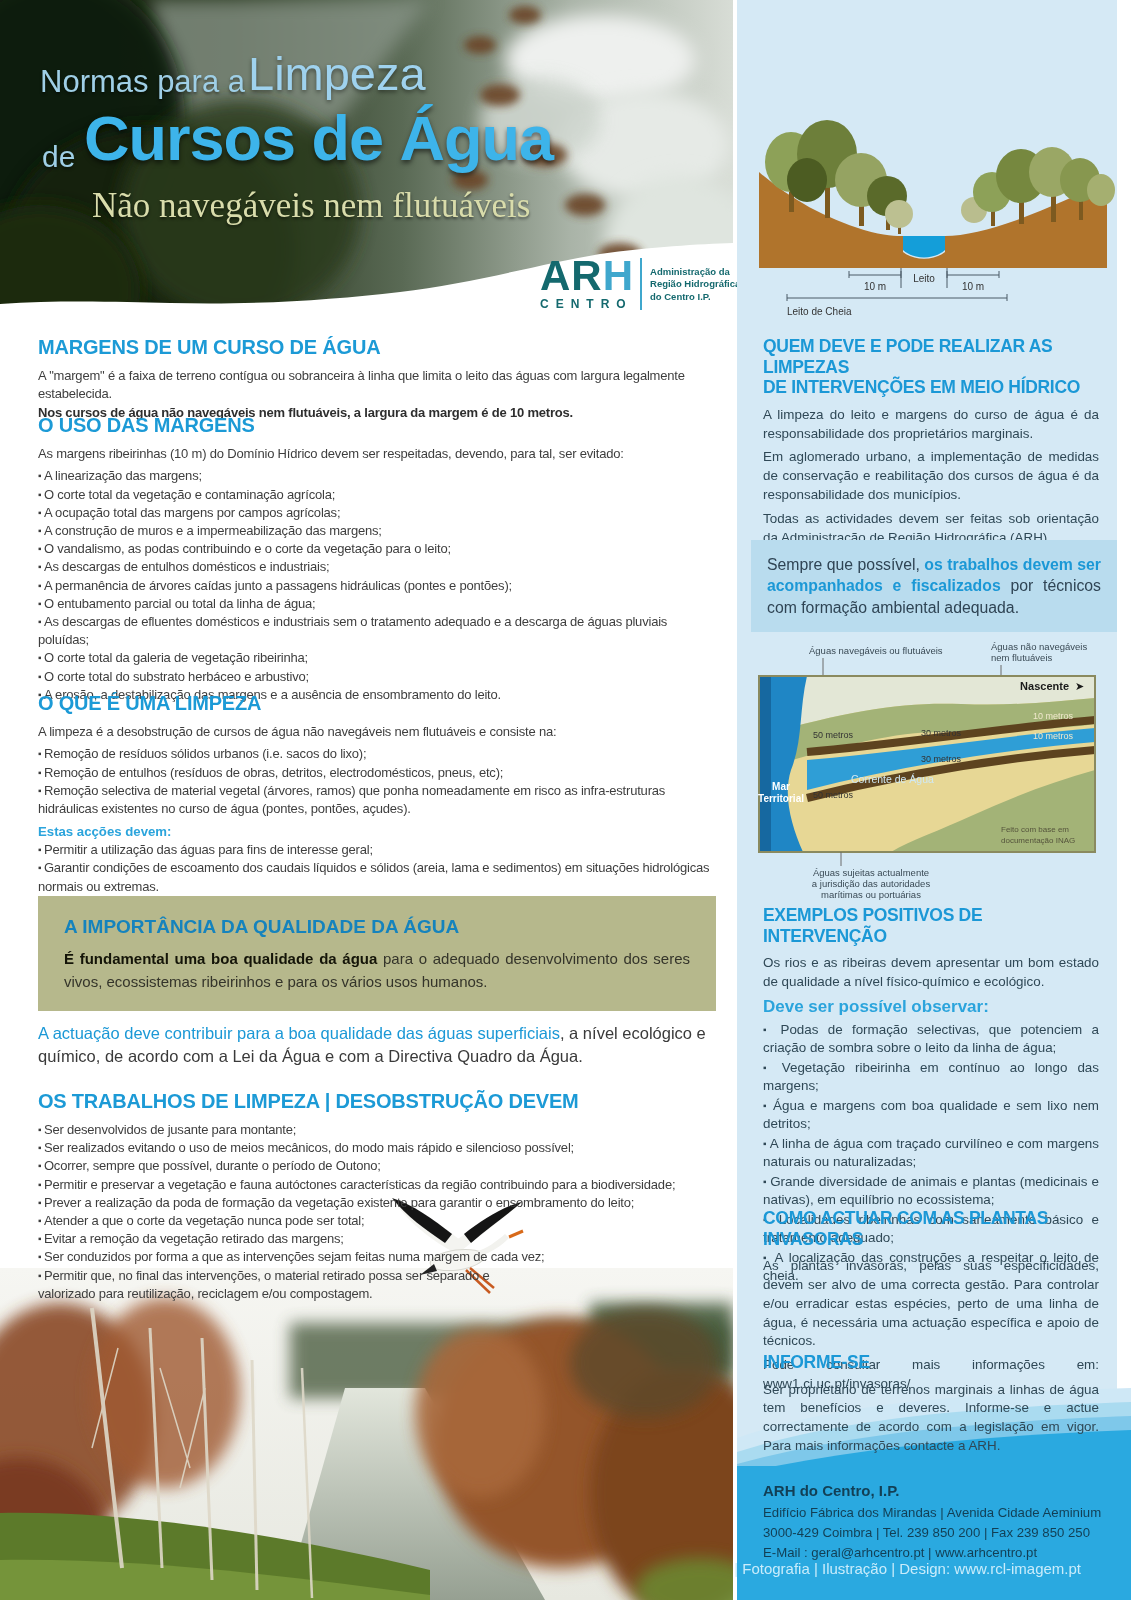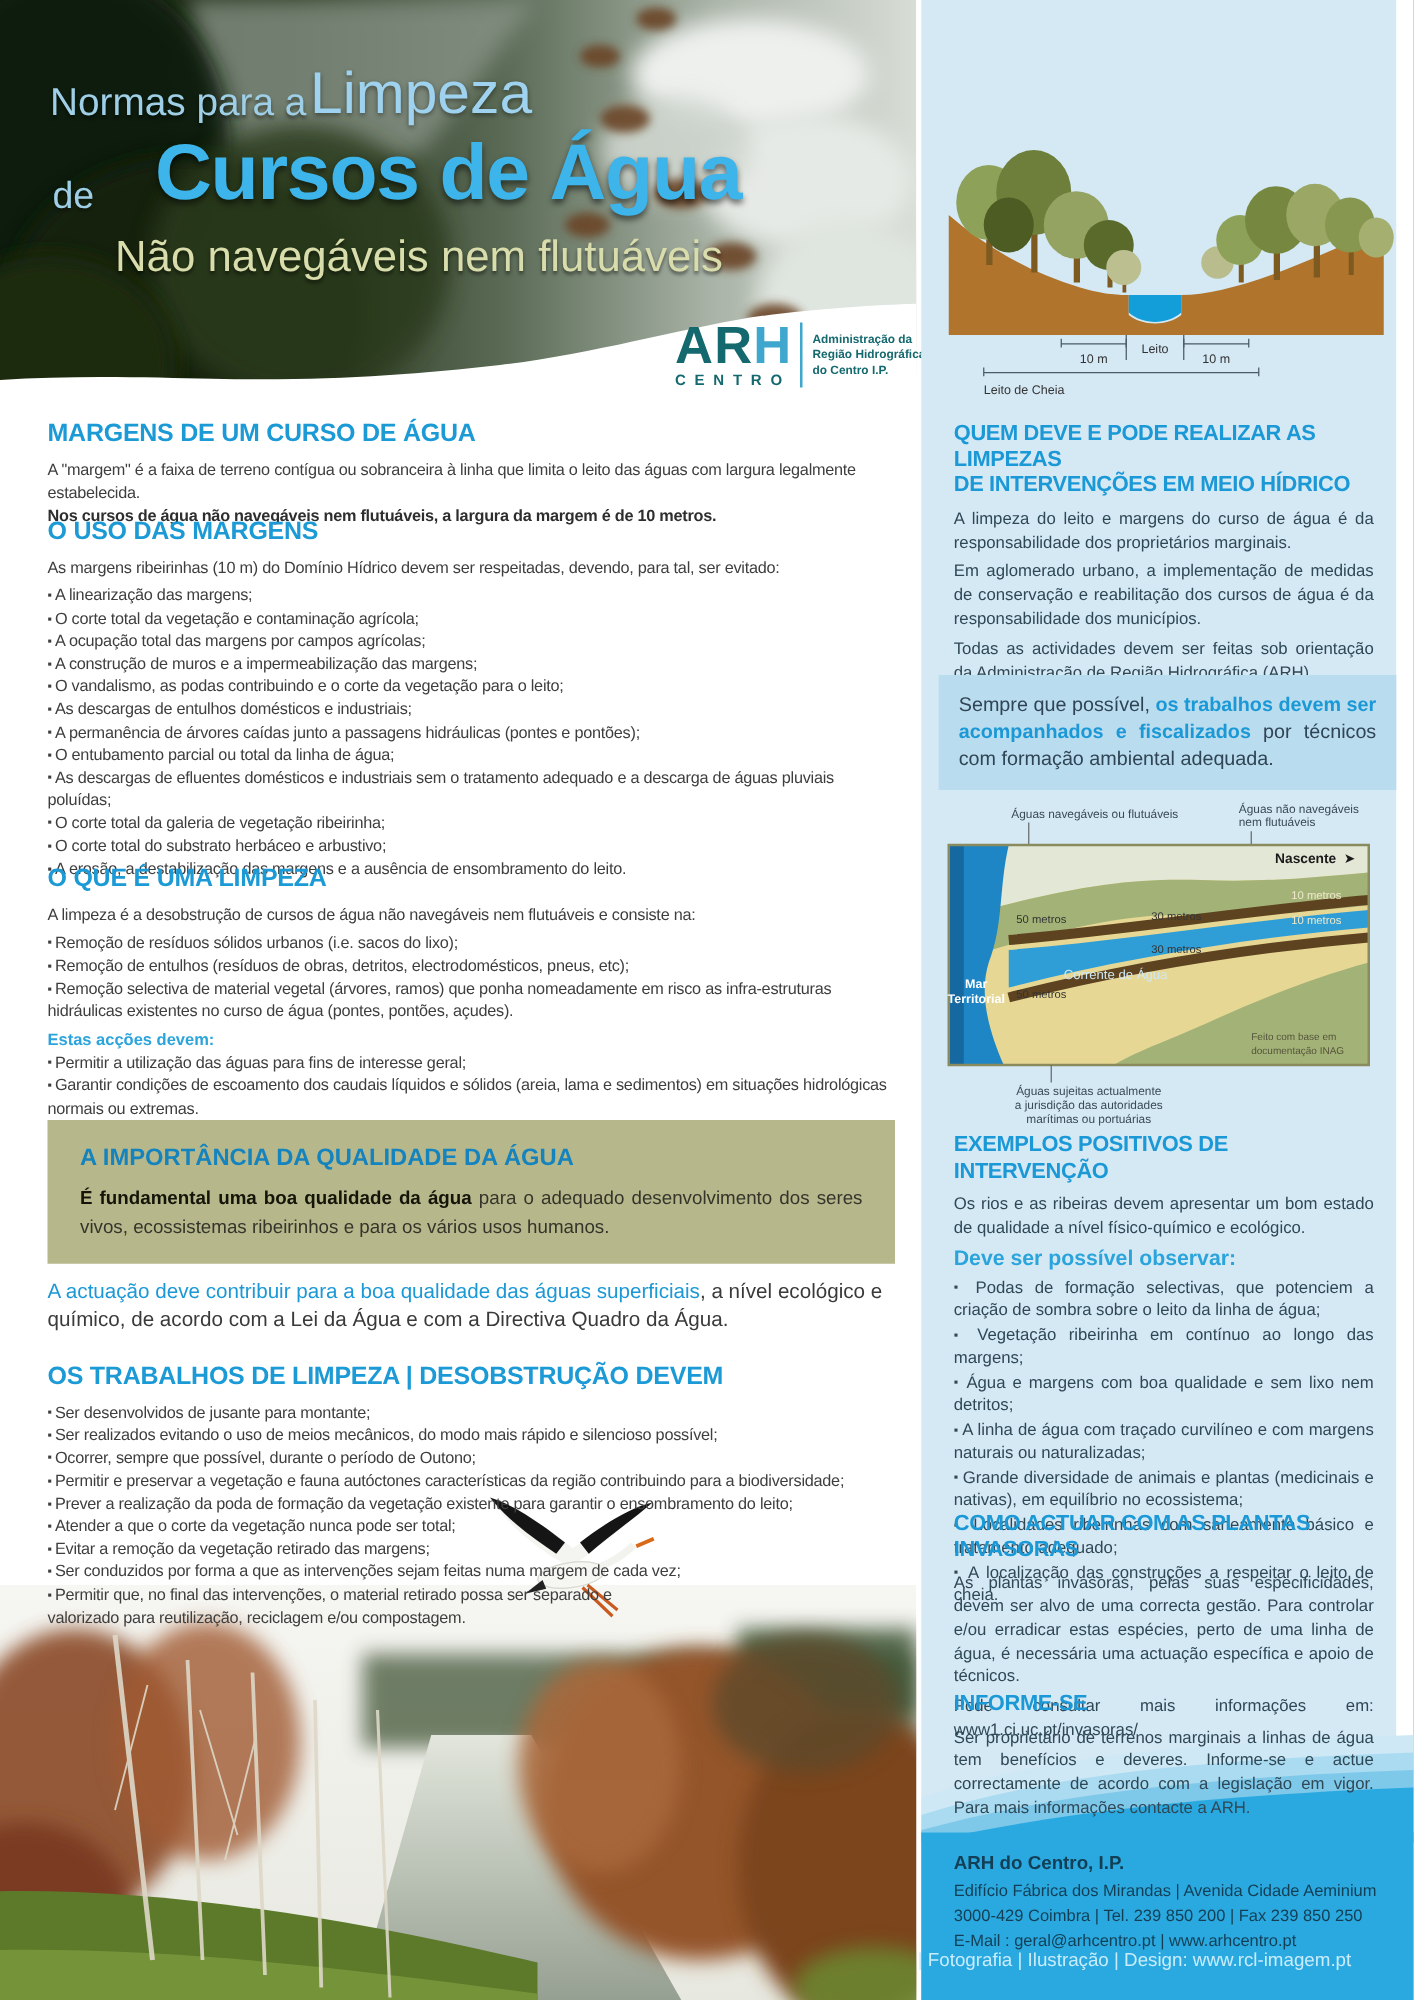--- a/index.html
+++ b/index.html
@@ -6,22 +6,22 @@
   .poster{position:relative;width:1131px;height:1600px;margin:0 auto;background:#ffffff;
           font-family:"Liberation Sans","DejaVu Sans",sans-serif;overflow:hidden;}
 
   
   .hero{position:absolute;left:0;top:0;width:733px;height:332px;}
   .hero svg{position:absolute;left:0;top:0;}
   .hero-text{position:absolute;white-space:nowrap;}
   .t-norm{left:40px;top:64px;font-size:31px;color:#9fcfe6;text-shadow:0 2px 3px rgba(0,0,0,.45);}
   .t-limp{left:248px;top:46px;font-size:47px;color:#9fd2ee;text-shadow:0 2px 4px rgba(0,0,0,.45);}
   .t-de{left:42px;top:140px;font-size:30px;color:#9fcfe6;text-shadow:0 2px 3px rgba(0,0,0,.45);}
-  .t-cursos{left:84px;top:102px;font-size:63px;font-weight:bold;letter-spacing:-1px;color:#3db4ea;text-shadow:0 3px 5px rgba(0,0,0,.55);margin-left:40px;}
-  .t-nav{left:92px;top:186px;font-size:35px;color:#d9dcab;text-shadow:0 2px 3px rgba(0,0,0,.5);}
+  .t-cursos{left:84px;top:102px;font-size:63px;font-weight:bold;letter-spacing:-1px;color:#3db4ea;text-shadow:0 3px 5px rgba(0,0,0,.55);}
+  .t-nav{left:92px;top:186px;font-size:35px;color:#d9dcab;text-shadow:0 2px 3px rgba(0,0,0,.5);font-family:Liberation Serif, serif;}
   .t-prop{left:94px;top:236px;font-size:20px;color:#f2f2e8;text-shadow:0 1px 2px rgba(0,0,0,.5);}
 
   
   .logo{position:absolute;left:540px;top:258px;display:flex;align-items:center;}
   .logo .block{text-align:left;}
   .logo .arh{font-size:42px;font-weight:bold;line-height:.85;color:#14696e;letter-spacing:1px;}
   .logo .arh .h{color:#3fa7cd;}
   .logo .centro{font-size:12px;font-weight:bold;letter-spacing:7px;color:#14696e;margin-top:3px;}
   .logo .divider{width:2px;height:52px;background:#3fa7cd;margin:0 8px 0 6px;}
   .logo .tag{font-size:9.5px;font-weight:bold;color:#14696e;line-height:1.3;}

